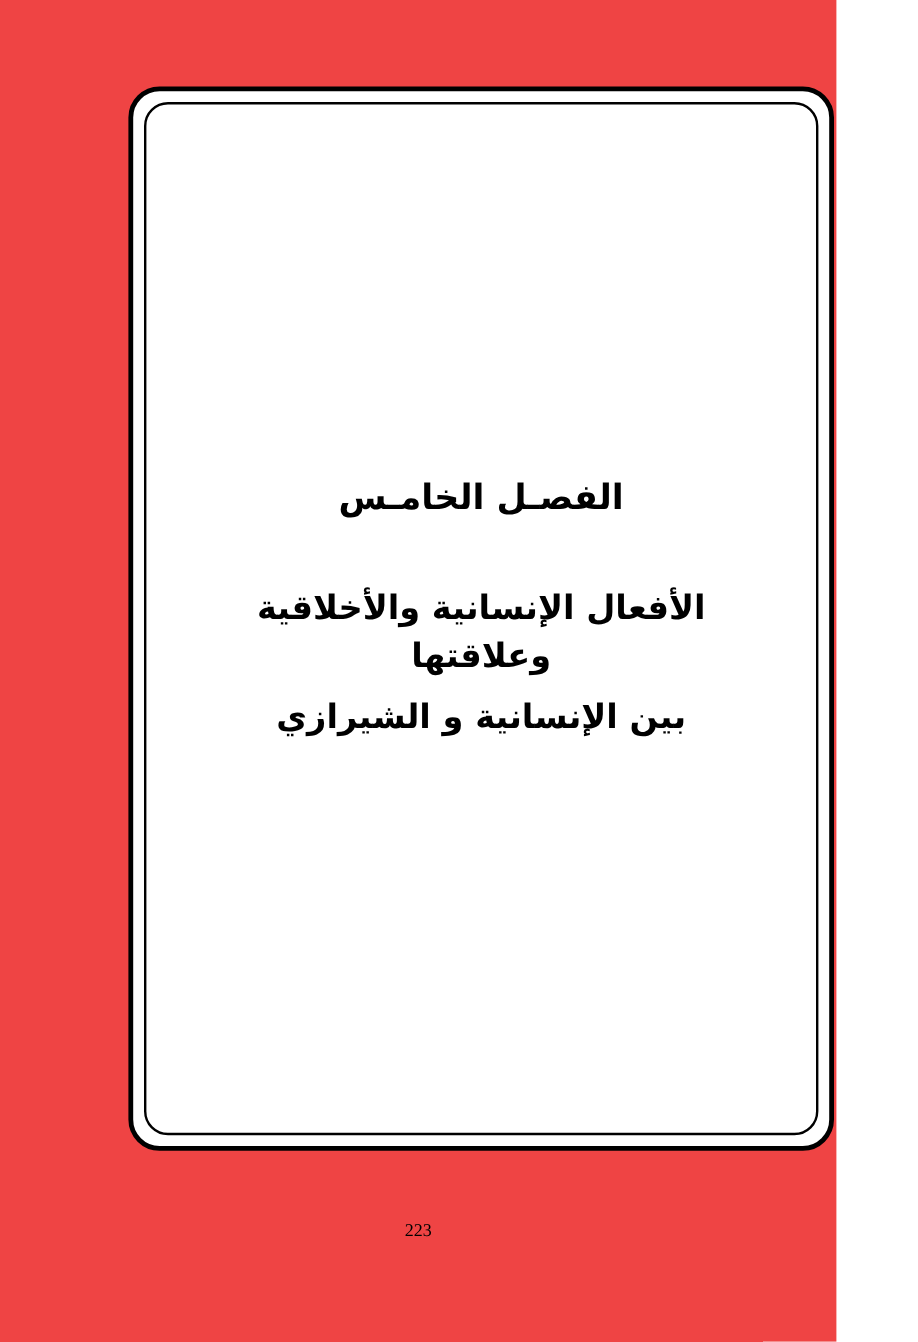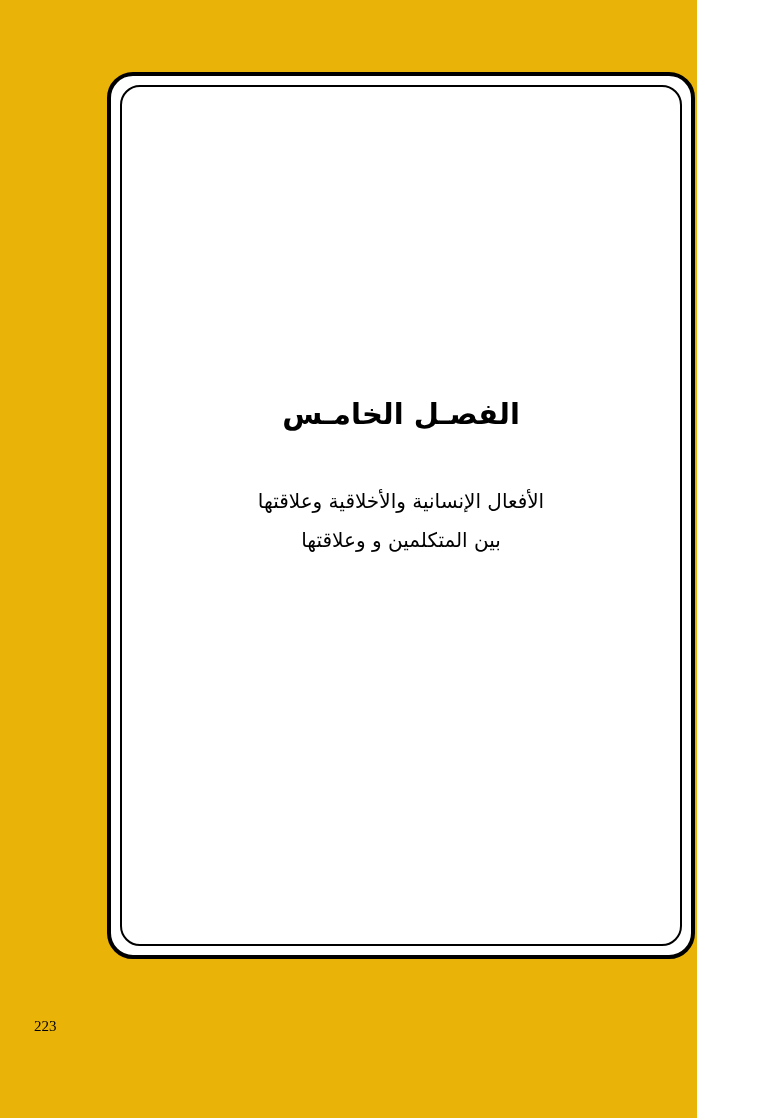--- a/index.html
+++ b/index.html
@@ -15,21 +15,21 @@
     overflow: hidden;
   }
 
   
   .page {
     position: absolute;
     left: 0;
     top: 0;
     width: 697px;
     height: 1118px;
-    background: #eab308;
+    background: #ef4444;
   }
 
   
   .frame-outer {
     position: absolute;
     left: 107px;
     top: 72px;
     width: 588px;
     height: 887px;
     border: 4px solid #000000;
@@ -63,60 +63,59 @@
     font-weight: bold;
     font-size: 29px;
     line-height: 1.4;
     color: #000000;
     letter-spacing: 0px;
     margin: 0 0 52px 0;
   }
 
   .chapter-title {
     font-family: "DejaVu Sans", sans-serif;
-    font-weight: normal;
-    font-size: 20px;
+    font-weight: bold;
+    font-size: 28px;
     line-height: 1.45;
     color: #000000;
     margin: 0;
   }
   .chapter-title .line {
     display: block;
   }
   .chapter-title .line-3 {
     margin-top: 10px;
   }
 
   
   .page-number {
     position: absolute;
     left: 0;
     right: 0;
     top: 1018px;
-    text-align: left;
+    text-align: center;
     font-family: "Liberation Serif", serif;
     font-size: 15px;
     color: #000000;
     direction: ltr;
-    padding-left: 34px;
   }
 </style>
 </head>
 <body>
 
 <div class="page">
 
   <div class="frame-outer">
     <div class="frame-inner"></div>
 
     <div class="title-block">
       <div class="chapter-label">الفصـل الخامـس</div>
 
       <div class="chapter-title">
         <span class="line line-1">الأفعال الإنسانية والأخلاقية وعلاقتها</span>
-        <span class="line line-3">بين المتكلمين و وعلاقتها</span>
+        <span class="line line-3">بين الإنسانية و الشيرازي</span>
       </div>
     </div>
   </div>
 
   <div class="page-number">223</div>
 
 </div>
 
 </body></html>

